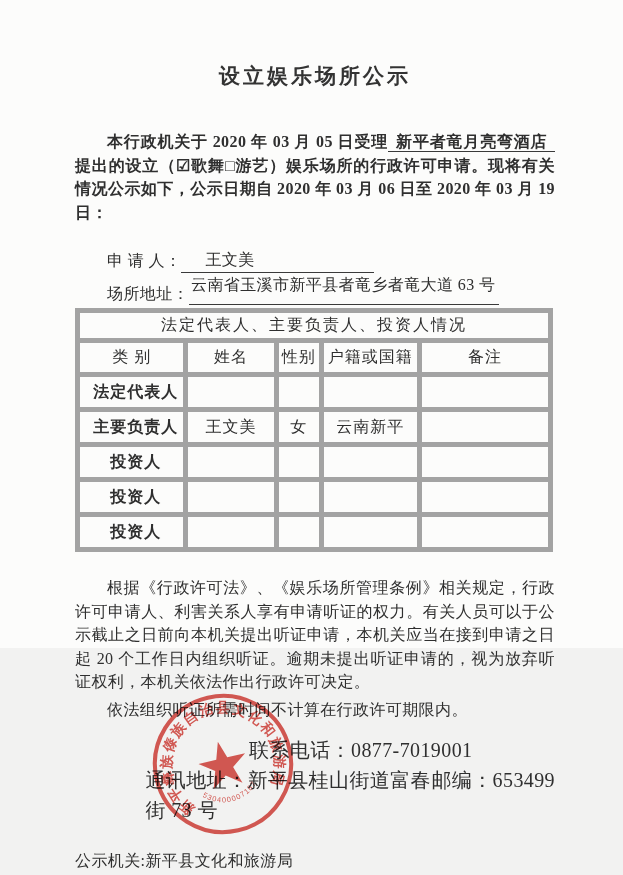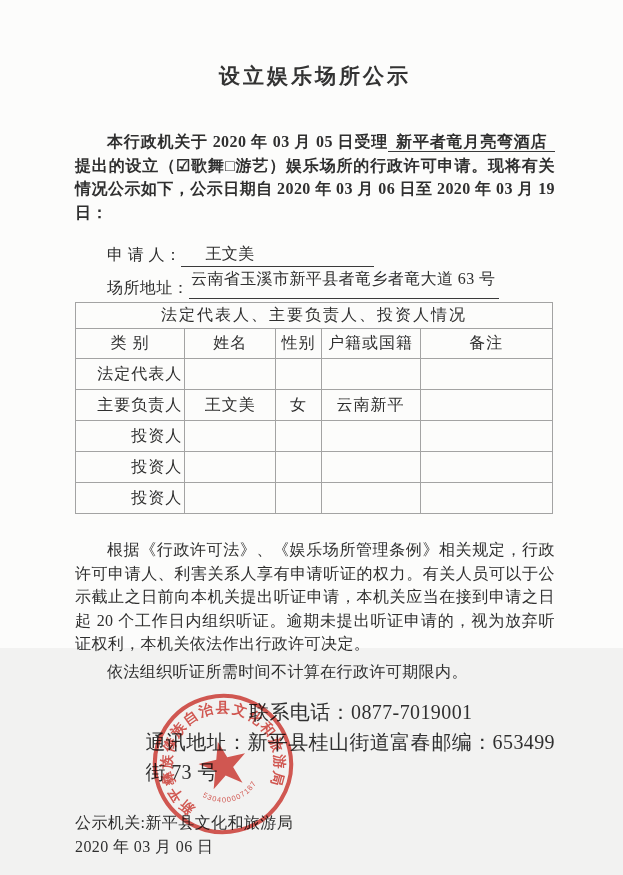--- a/index.html
+++ b/index.html
@@ -47,21 +47,21 @@
     margin-top:4px;
     font-size:16px;
     line-height:23.5px;
     text-indent:2em;
     letter-spacing:0.4px;
   }
   .u-org{
     border-bottom:1px solid #3a3a3a;
     padding:0 8px 1px 8px;
   }
-  .fields{margin-top:18px;}
+  .fields{margin-top:24px;}
   .field-row{
     font-size:16px;
     line-height:23.5px;
     padding-left:32px;
     letter-spacing:0.4px;
   }
   .f-label{display:inline-block;}
   .u-line{
     display:inline-block;
     border-bottom:1px solid #3a3a3a;
@@ -72,35 +72,36 @@
   .u-address{padding:0 4px 8px 2px;}
   .u-scope{min-width:193px;padding-left:32px;box-sizing:border-box;}
   table.people{
     margin-top:3px;
     border-collapse:collapse;
     width:478px;
     font-size:16px;
     color:#2f2f2f;
   }
   table.people th, table.people td{
-    border:1px solid #a3a3a3;
+    border:5px solid #a3a3a3;
     padding:0 2px;
     height:30px;
     text-align:center;
     font-weight:normal;
     letter-spacing:1px;
   }
   table.people .caption-cell{
     height:25px;
     letter-spacing:2px;
   }
   table.people .head-row th{height:29px;}
   table.people td.cat-cell{
-    text-align:right;
+    text-align:center;
     padding-left:10px;
+    font-weight:bold;
   }
   .contact{margin-top:14px;}
   .contact-row{
     display:flex;
     padding-left:32px;
     font-size:20px;
     line-height:30px;
     letter-spacing:0.4px;
     justify-content:flex-end;
   }

